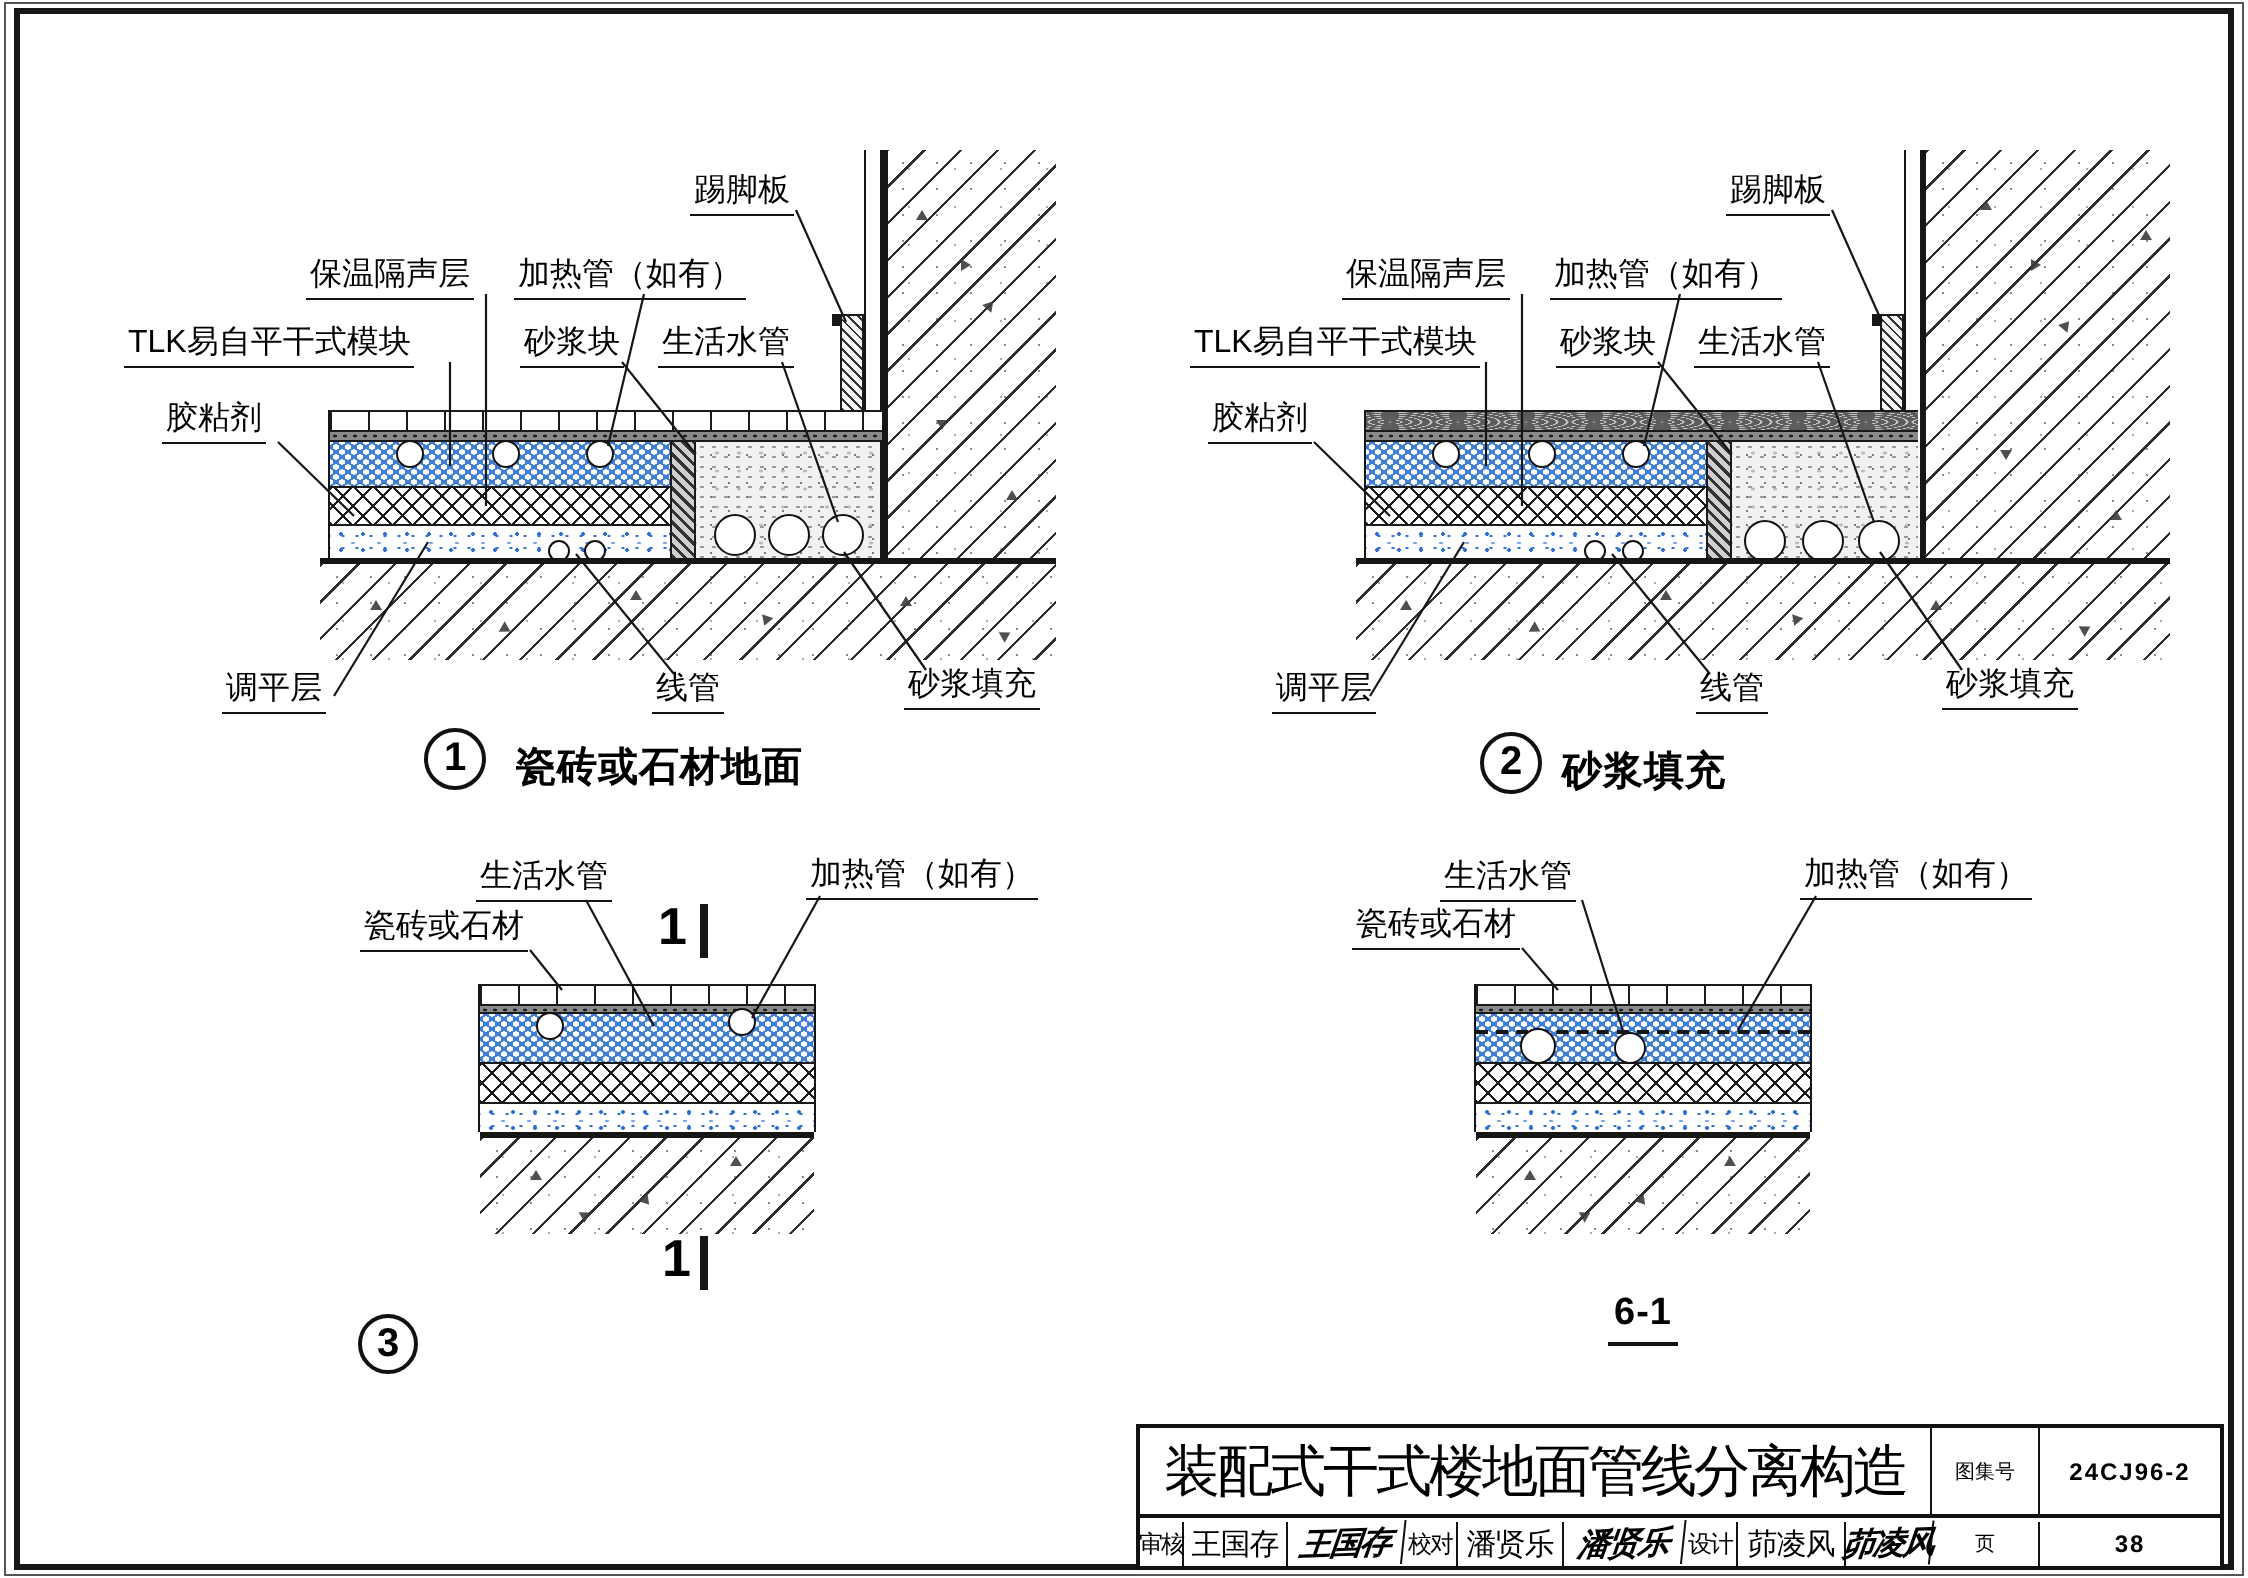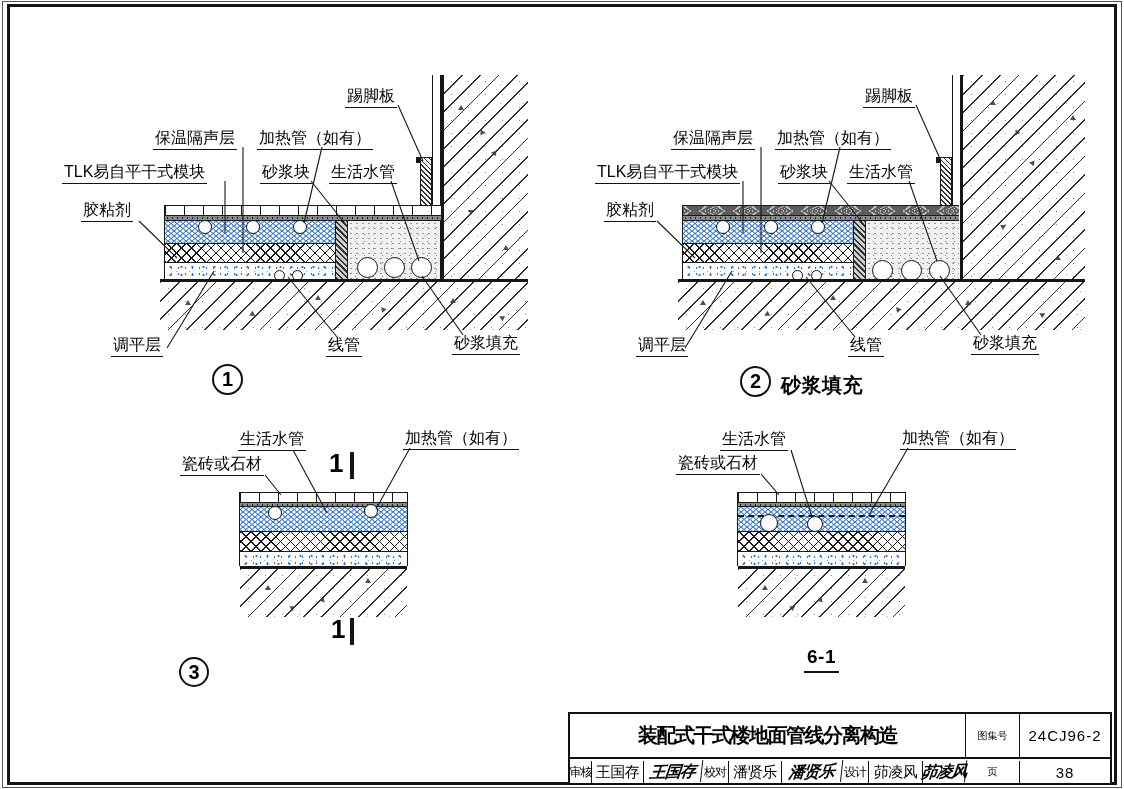--- a/index.html
+++ b/index.html
@@ -53,23 +53,23 @@
   .tri{position:absolute;width:0;height:0;border-left:3px solid transparent;border-right:3px solid transparent;
        border-bottom:5px solid #3c3c3c;opacity:.9;}
 
   
   .tblock{position:absolute;left:568px;top:712px;width:544px;height:73px;border:2px solid #111;background:#fff;}
   .tb-toprow{position:absolute;left:0;top:0;right:0;height:45px;border-bottom:2px solid #111;display:flex;}
   .tb-botrow{position:absolute;left:0;top:47px;right:0;bottom:0;display:flex;}
   .tb-cell{border-right:1.5px solid #111;display:flex;align-items:center;justify-content:center;
        overflow:visible;white-space:nowrap;flex:none;}
   .tb-cell:last-child{border-right:none;flex:1;}
-  .tb-title{font-weight:bold;font-size:20px;letter-spacing:-1.5px;}
+  .tb-title{font-weight:normal;font-size:28px;letter-spacing:-1.5px;}
   .tb-small{font-size:10px;}
-  .tb-no{font-size:15px;letter-spacing:1px;}
+  .tb-no{font-size:12px;letter-spacing:1px;font-weight:bold;}
   .tb-lab{font-size:12px;letter-spacing:-1px;}
   .tb-name{font-size:15px;letter-spacing:-.5px;}
   .sig{font-weight:bold;font-style:italic;font-size:16px;transform:skewX(-8deg) rotate(-2deg);letter-spacing:-1px;}
 </style>
 </head>
 <body>
 
 <div class="page">
   <div class="frame-outer"></div>
   <div class="frame-inner"></div>
@@ -108,20 +108,21 @@
   <div class="lbl" style="left:260px;top:163px;">砂浆块</div>
   <div class="lbl" style="left:329px;top:163px;">生活水管</div>
   <div class="lbl" style="left:81px;top:201px;">胶粘剂</div>
   <div class="lbl" style="left:111px;top:336px;">调平层</div>
   <div class="lbl" style="left:326px;top:336px;">线管</div>
   <div class="lbl" style="left:452px;top:334px;">砂浆填充</div>
 
   <div class="capnum" style="left:212px;top:364px;width:31px;height:31px;">
     <span>1</span>
   </div>
+  <div class="captext" style="left:258px;top:370px;">瓷砖或石材地面</div>
 
   <div class="abs conc" style="left:963px;top:75px;width:122px;height:207px;"></div>
   <div class="blackline" style="left:959.5px;top:75px;width:3.5px;height:207px;"></div>
   <div class="blackline" style="left:952px;top:75px;width:1.2px;height:131px;"></div>
   <div class="abs skirt" style="left:940px;top:157px;width:12px;height:49px;"></div>
   <div class="blackline" style="left:936px;top:157px;width:4px;height:6px;"></div>
 
   <div class="abs wood-layer" style="left:683px;top:205px;width:276px;height:11px;"></div>
   <div class="abs grit-layer" style="left:683px;top:216px;width:276px;height:5px;"></div>
   <div class="abs blue-layer" style="left:683px;top:221px;width:170px;height:23px;"></div>

